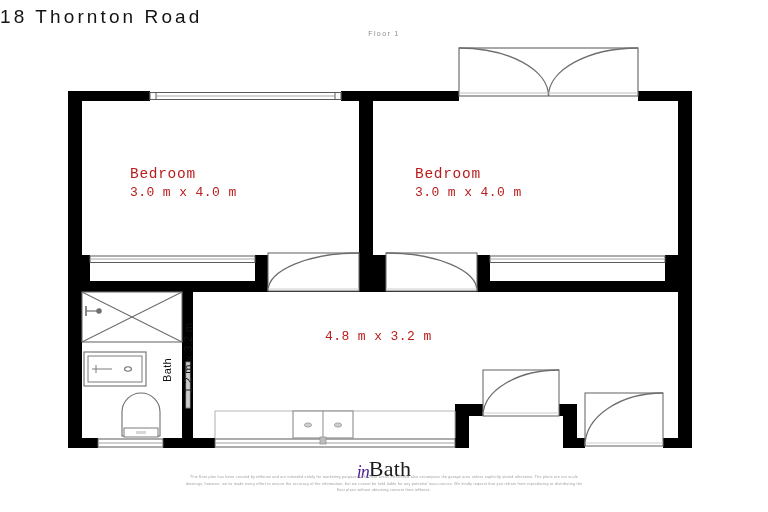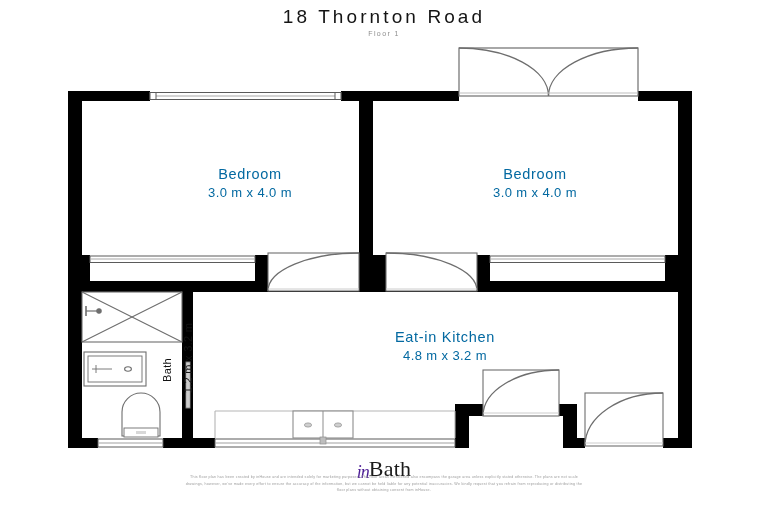--- a/index.html
+++ b/index.html
@@ -7,31 +7,31 @@
     width:768px;height:512px;
     background:#ffffff;
     font-family:"Liberation Sans", sans-serif;
     color:#1a1a1a;
     overflow:hidden;
     position:relative;
   }
   #plan{position:absolute;left:0;top:0;width:768px;height:512px;}
 
   .title{
-    position:absolute;left:0;top:6px;width:768px;text-align:center;
+    position:absolute;left:0;top:6px;width:768px;
     font-size:19px;letter-spacing:3.1px;font-weight:400;color:#141414;
   }
   .subtitle{
     position:absolute;left:0;top:30px;width:768px;text-align:center;
     font-size:7px;letter-spacing:1.4px;color:#8d8d8d;
   }
 
   .roomlabel{
-    position:absolute;text-align:center;line-height:1.32;
-    color:#0369a1;pointer-events:none;
+    position:absolute;text-align:left;line-height:1.32;
+    color:#b91c1c;pointer-events:none;font-family:Liberation Mono, monospace;
   }
   .roomlabel .rname{font-size:14.5px;letter-spacing:.7px;font-weight:400;}
   .roomlabel .rdim{font-size:13px;letter-spacing:.4px;font-weight:400;}
 
   .vlabel{
     position:absolute;transform-origin:50% 50%;
     font-size:11px;letter-spacing:.3px;color:#131313;white-space:nowrap;
   }
   .vlabel.bath{transform:rotate(-90deg);}
   .vlabel.dim{transform:rotate(-90deg);}
@@ -226,21 +226,20 @@
   <div class="rname">Bedroom</div>
   <div class="rdim">3.0 m x 4.0 m</div>
 </div>
 
 <div class="roomlabel" style="left:415px;top:165px;width:240px;">
   <div class="rname">Bedroom</div>
   <div class="rdim">3.0 m x 4.0 m</div>
 </div>
 
 <div class="roomlabel" style="left:325px;top:328px;width:240px;">
-  <div class="rname">Eat-in Kitchen</div>
   <div class="rdim">4.8 m x 3.2 m</div>
 </div>
 
 <div class="vlabel bath" style="left:142px;top:364px;width:50px;text-align:center;">Bath</div>
 <div class="vlabel dim" style="left:143px;top:352px;width:90px;text-align:center;">1.2 m x 3.2 m</div>
 
 <div class="logowrap">
   <span class="logo"><span class="script">in</span><span>Bath</span></span>
 </div>
 

